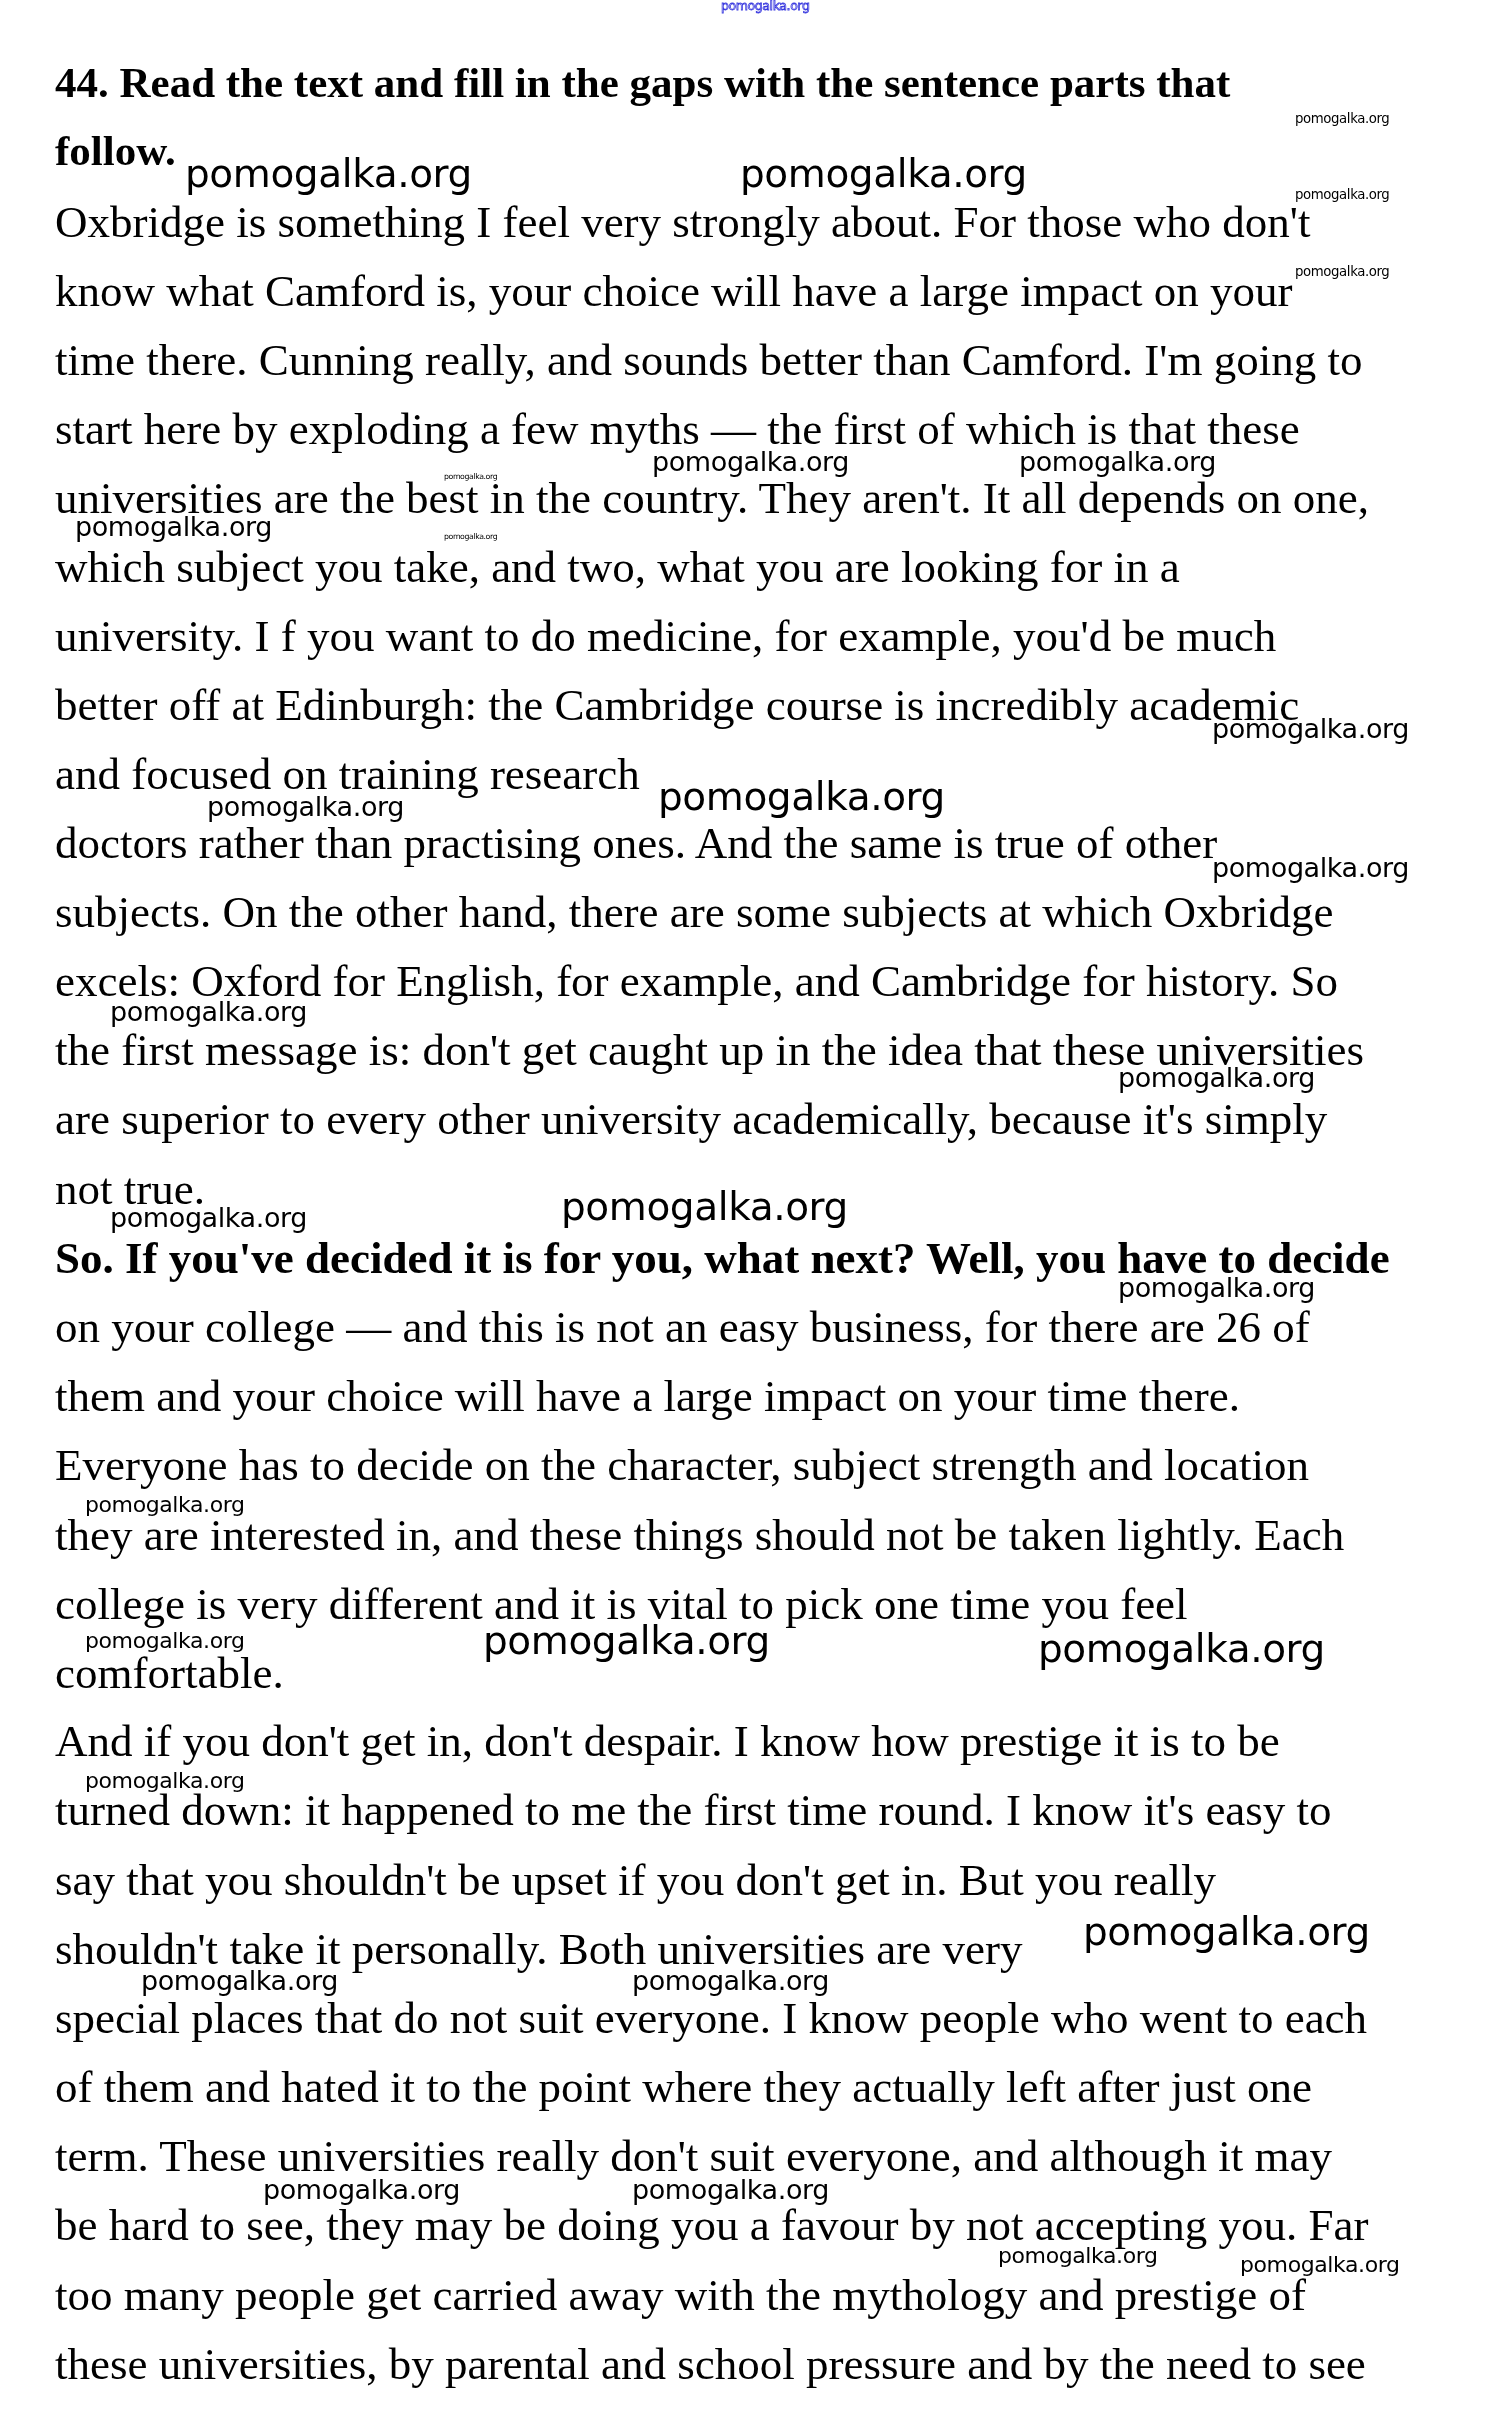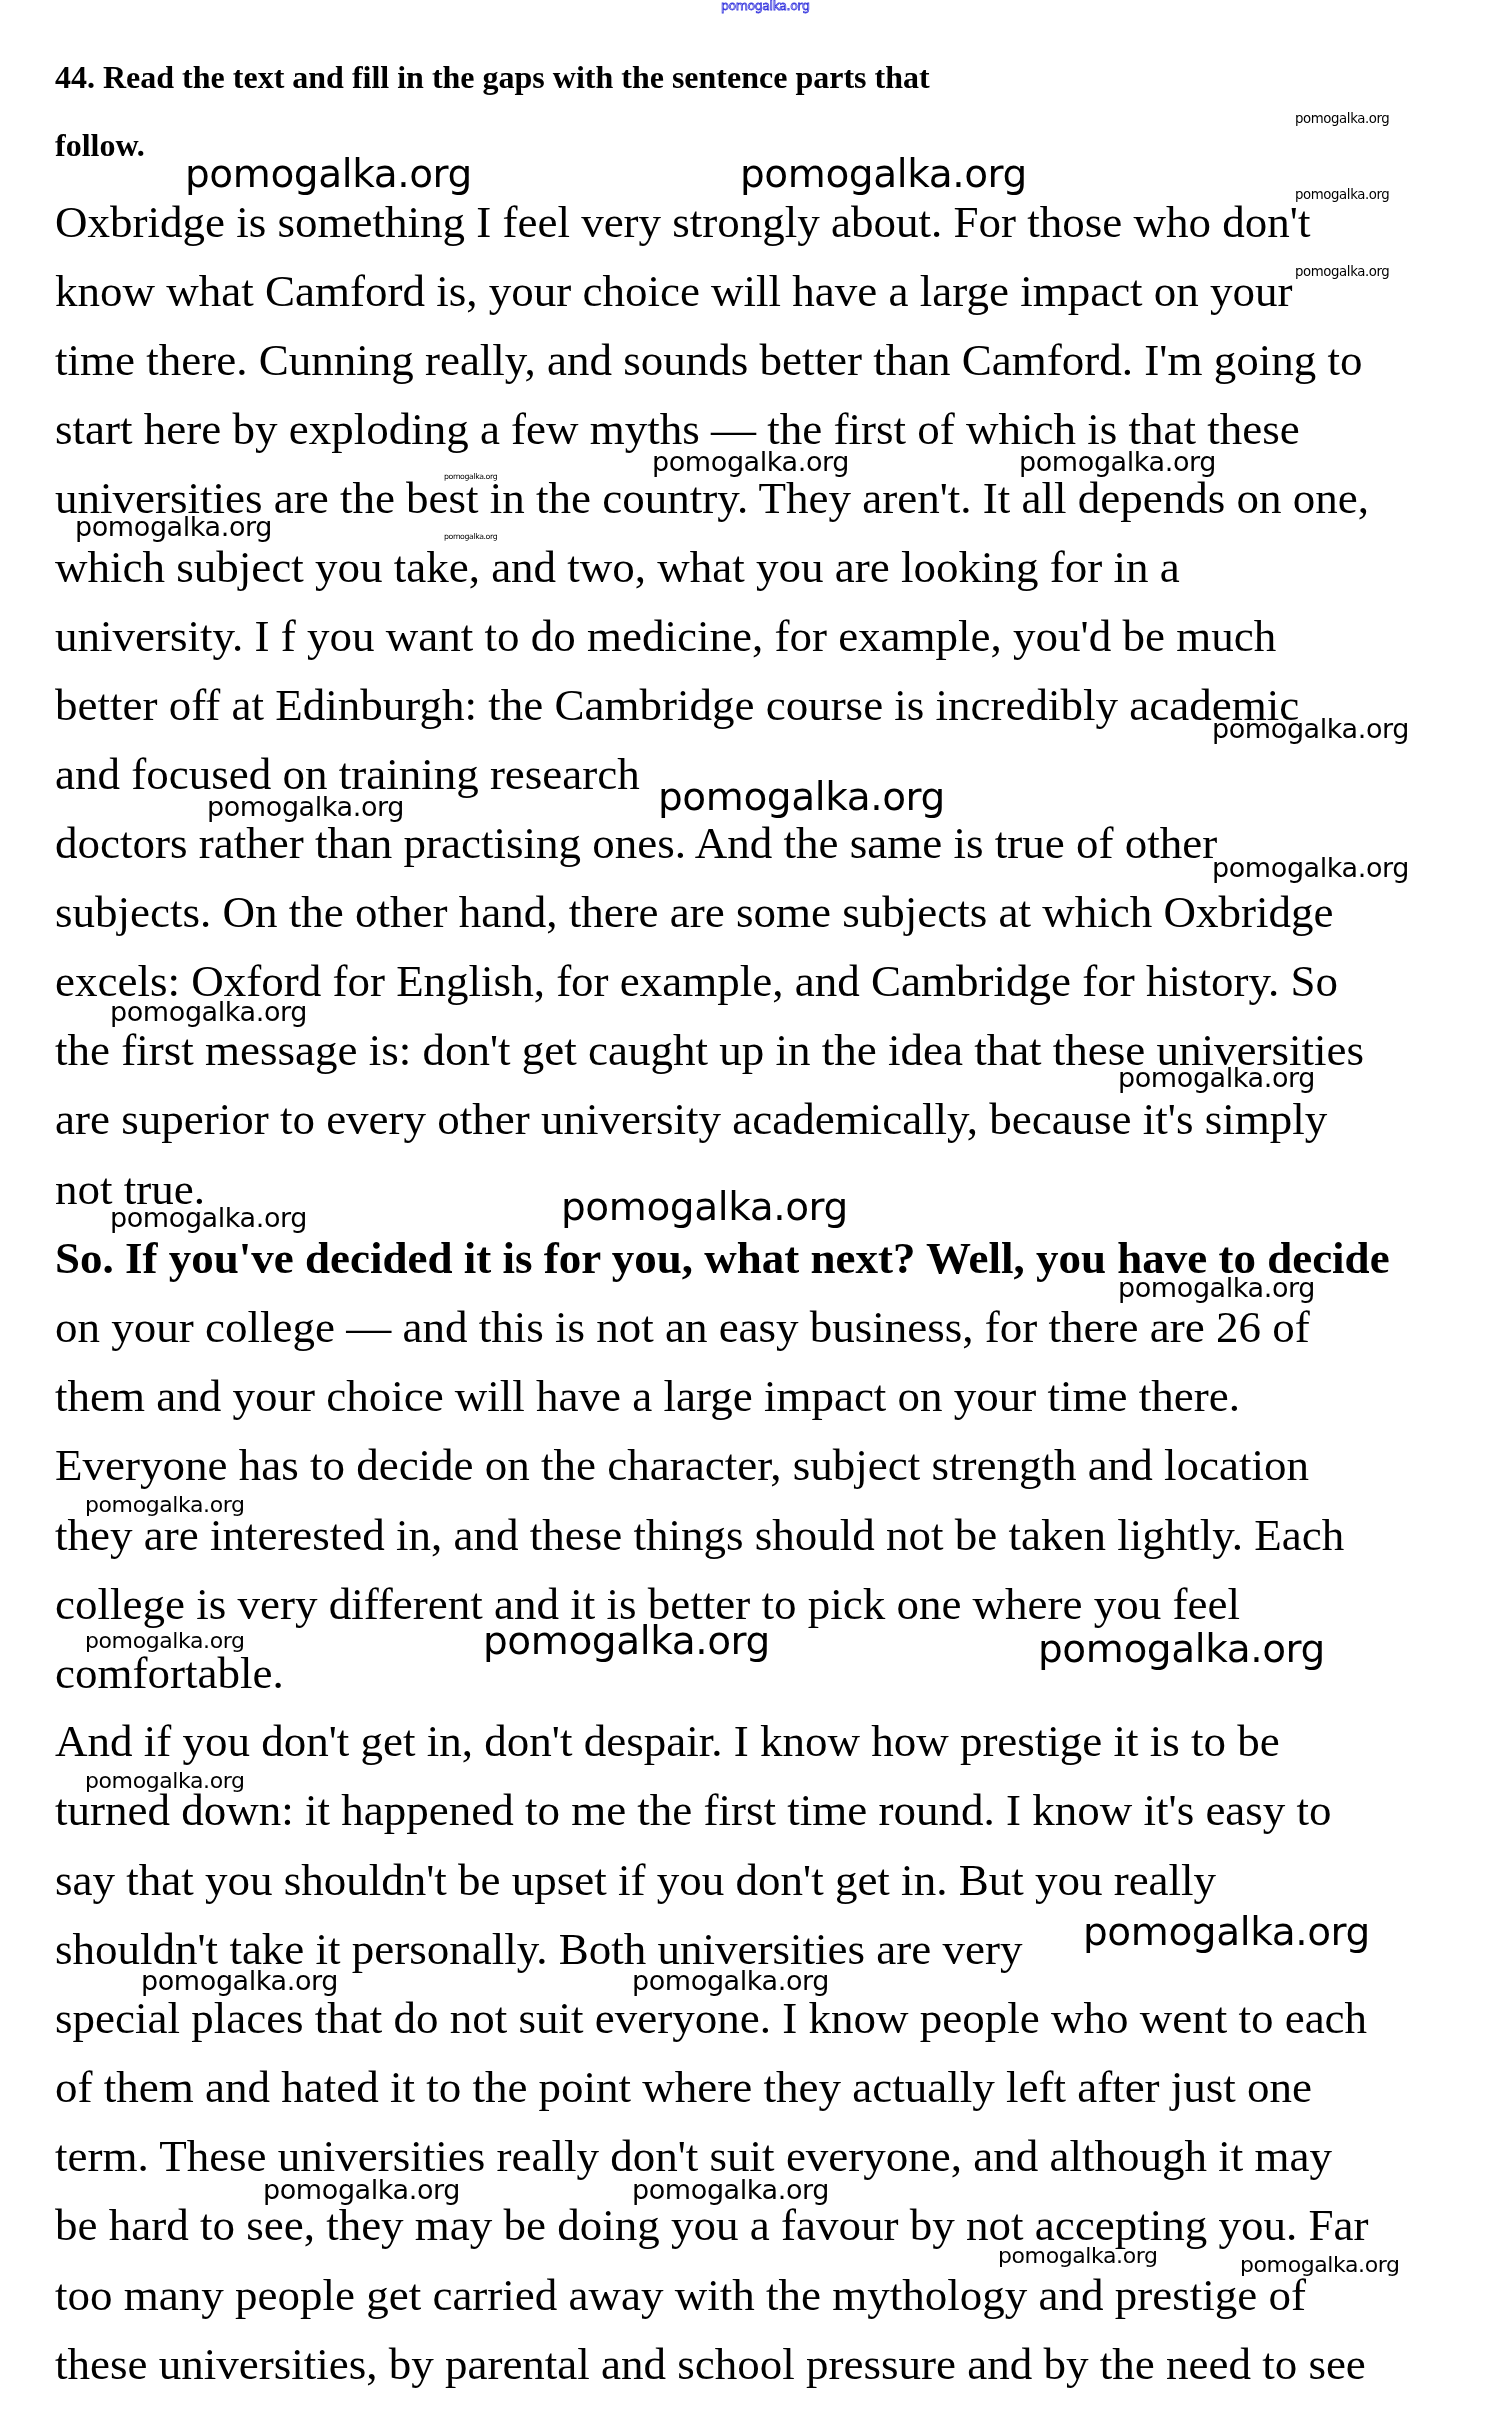--- a/index.html
+++ b/index.html
@@ -1,20 +1,20 @@
 <!DOCTYPE html>
 <html style="font-size:12.5px"><head>
 <meta charset="utf-8">
 <style>
   html, body { margin:0; padding:0; background:#ffffff; }
   body { width:1510px; height:2426px; position:relative; overflow:hidden; }
   .page { position:absolute; left:0; top:0; width:1510px; height:2426px; }
   .line { position:absolute; left:55px; white-space:nowrap; color:#000;
           font-family:"Liberation Serif", "DejaVu Serif", serif; font-size:45px; line-height:1; }
-  .heading { font-weight:bold; font-size:32px; }
+  .heading { font-weight:bold; font-size:43px; }
   .wm { position:absolute; white-space:nowrap; color:#000;
         font-family:"DejaVu Sans", "Liberation Sans", sans-serif; line-height:1; letter-spacing:-0.4px; }
   .wm.xs { font-size:7.8px; }
   .wm.s { font-size:13.3px; }
   .wm.sm { font-size:22px; }
   .wm.m { font-size:27px; }
   .wm.l { font-size:39px; }
   .wm.top { color:#ffffff; -webkit-text-stroke:0.8px #3a3adf; font-size:12.5px; }
 </style>
 </head>
@@ -40,21 +40,21 @@
   <div class="line" style="top:890px;">subjects. On the other hand, there are some subjects at which Oxbridge</div>
   <div class="line" style="top:959px;">excels: Oxford for English, for example, and Cambridge for history. So</div>
   <div class="line" style="top:1028px;">the first message is: don't get caught up in the idea that these universities</div>
   <div class="line" style="top:1097px;">are superior to every other university academically, because it's simply</div>
   <div class="line" style="top:1167px;">not true.</div>
   <div class="line" style="top:1236px;font-weight:bold;">So. If you've decided it is for you, what next? Well, you have to decide</div>
   <div class="line" style="top:1305px;">on your college — and this is not an easy business, for there are 26 of</div>
   <div class="line" style="top:1374px;">them and your choice will have a large impact on your time there.</div>
   <div class="line" style="top:1443px;">Everyone has to decide on the character, subject strength and location</div>
   <div class="line" style="top:1513px;">they are interested in, and these things should not be taken lightly. Each</div>
-  <div class="line" style="top:1582px;">college is very different and it is better to pick one where you feel</div>
+  <div class="line" style="top:1582px;">college is very different and it is vital to pick one time you feel</div>
   <div class="line" style="top:1651px;">comfortable.</div>
   <div class="line" style="top:1719px;">And if you don't get in, don't despair. I know how prestige it is to be</div>
   <div class="line" style="top:1788px;">turned down: it happened to me the first time round. I know it's easy to</div>
   <div class="line" style="top:1858px;">say that you shouldn't be upset if you don't get in. But you really</div>
   <div class="line" style="top:1927px;">shouldn't take it personally. Both universities are very</div>
   <div class="line" style="top:1996px;">special places that do not suit everyone. I know people who went to each</div>
   <div class="line" style="top:2065px;">of them and hated it to the point where they actually left after just one</div>
   <div class="line" style="top:2134px;text-align:center;">term. These universities really don't suit everyone, and although it may</div>
   <div class="line" style="top:2203px;">be hard to see, they may be doing you a favour by not accepting you. Far</div>
   <div class="line" style="top:2273px;">too many people get carried away with the mythology and prestige of</div>

